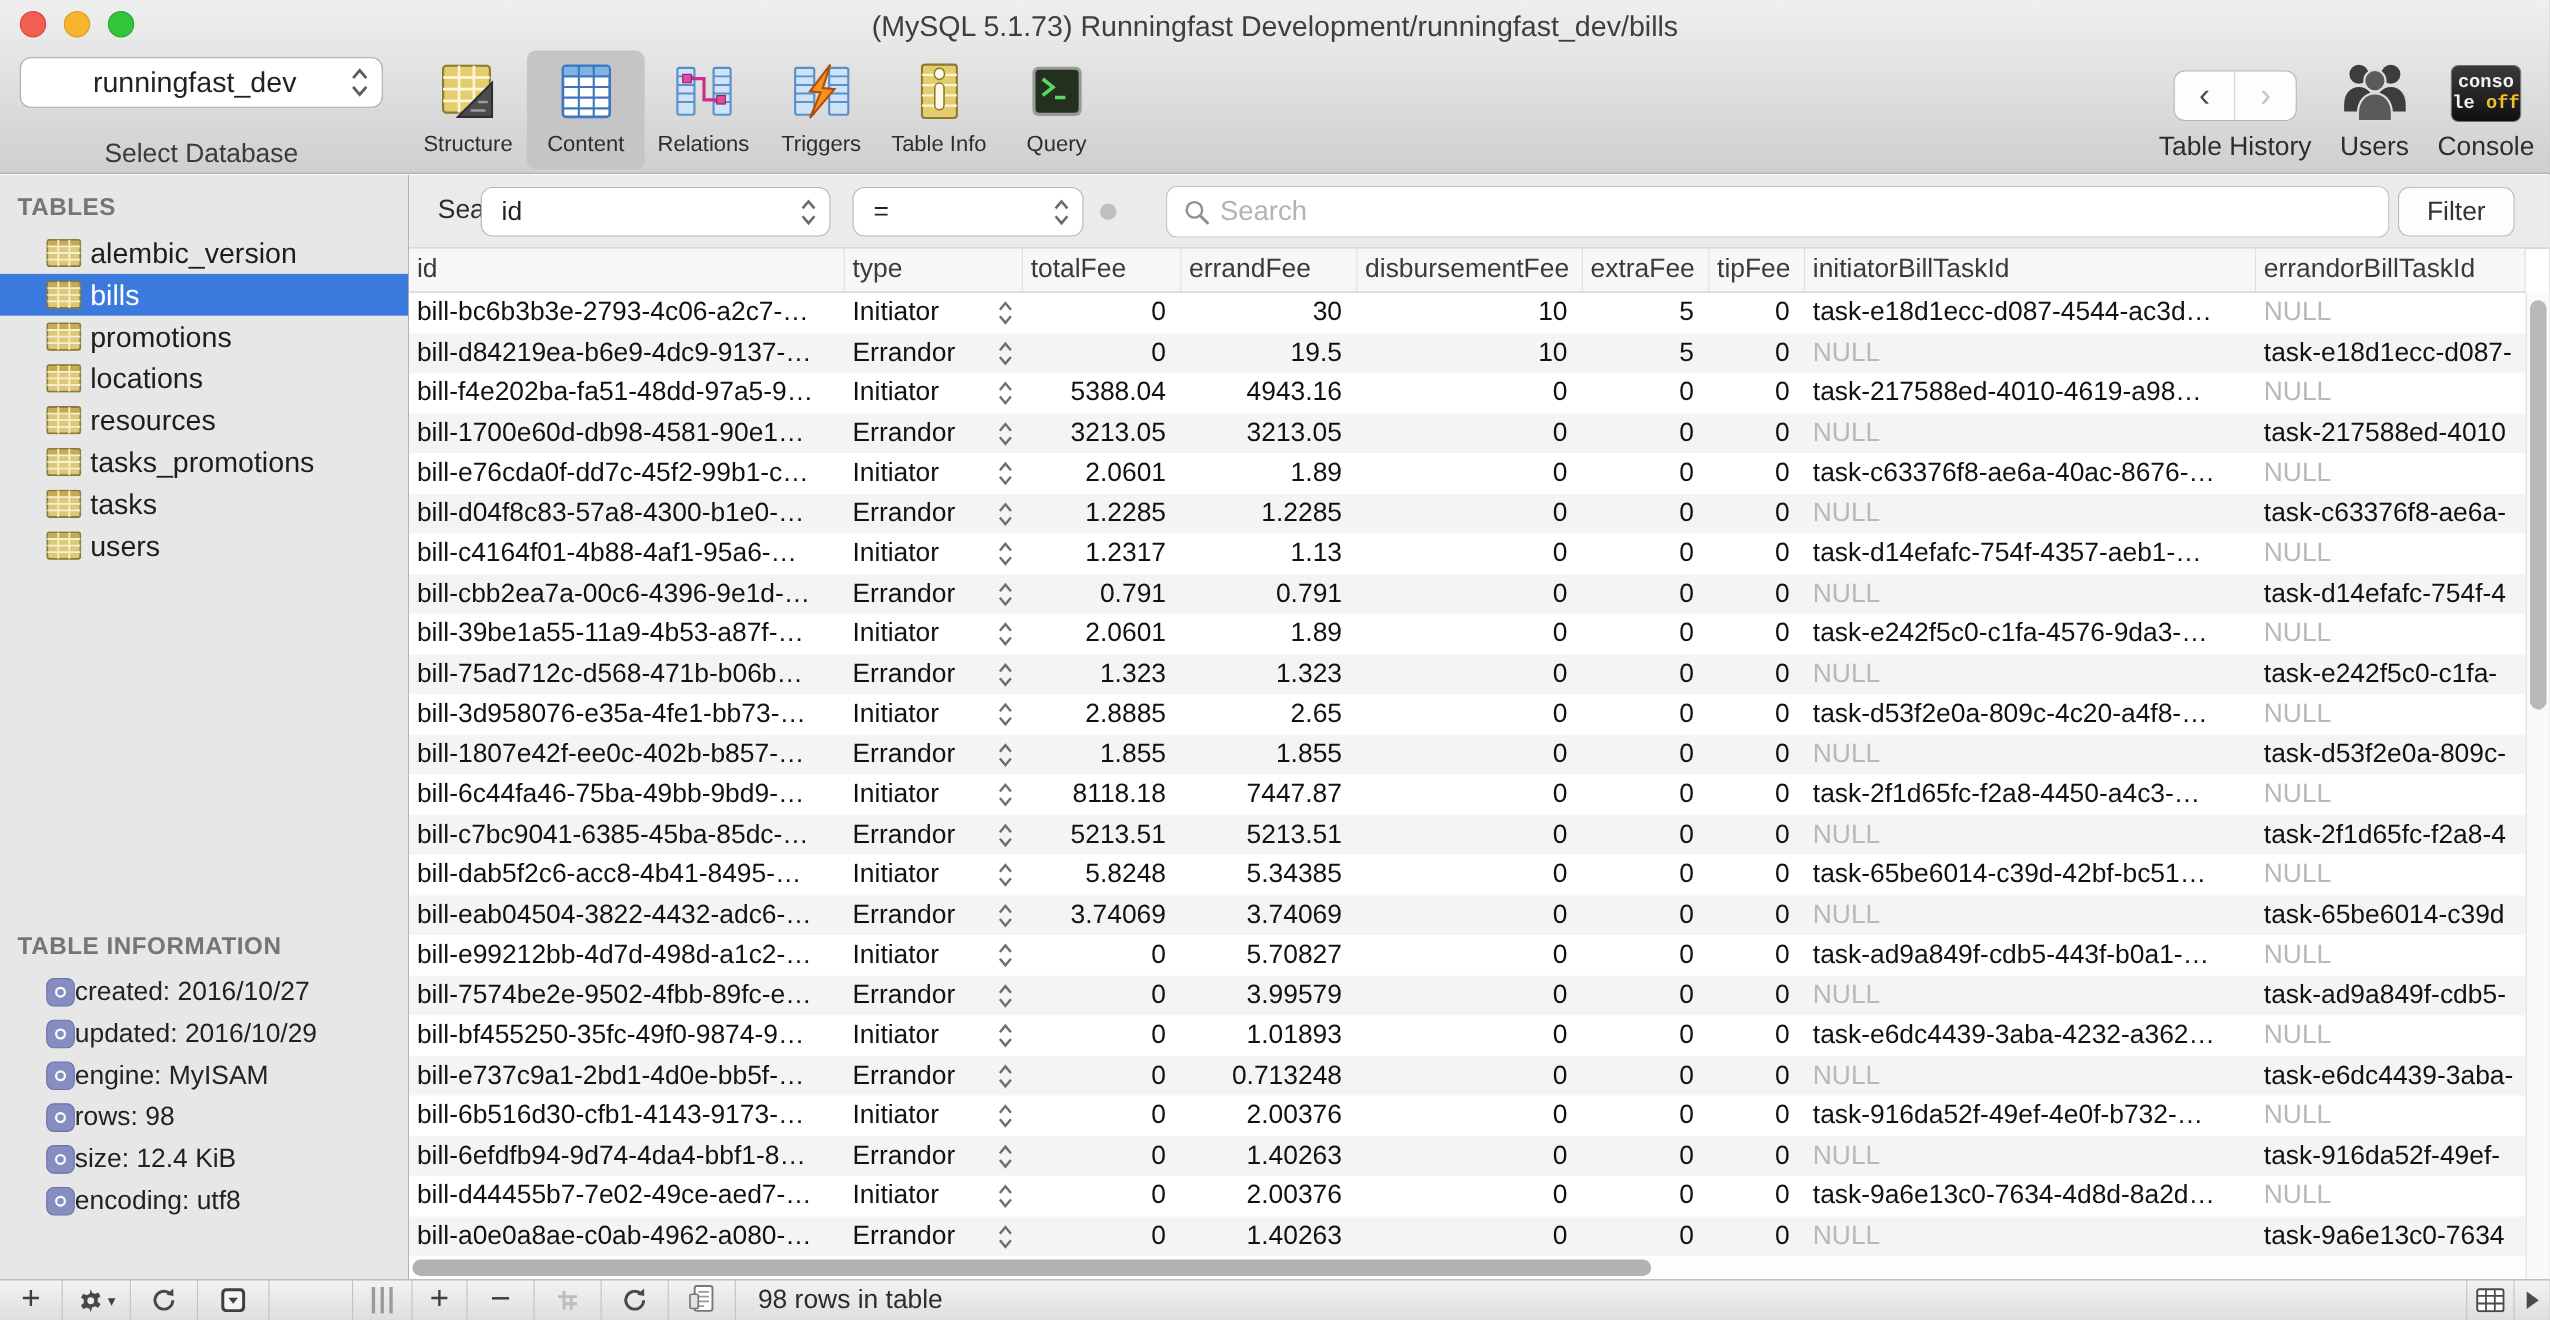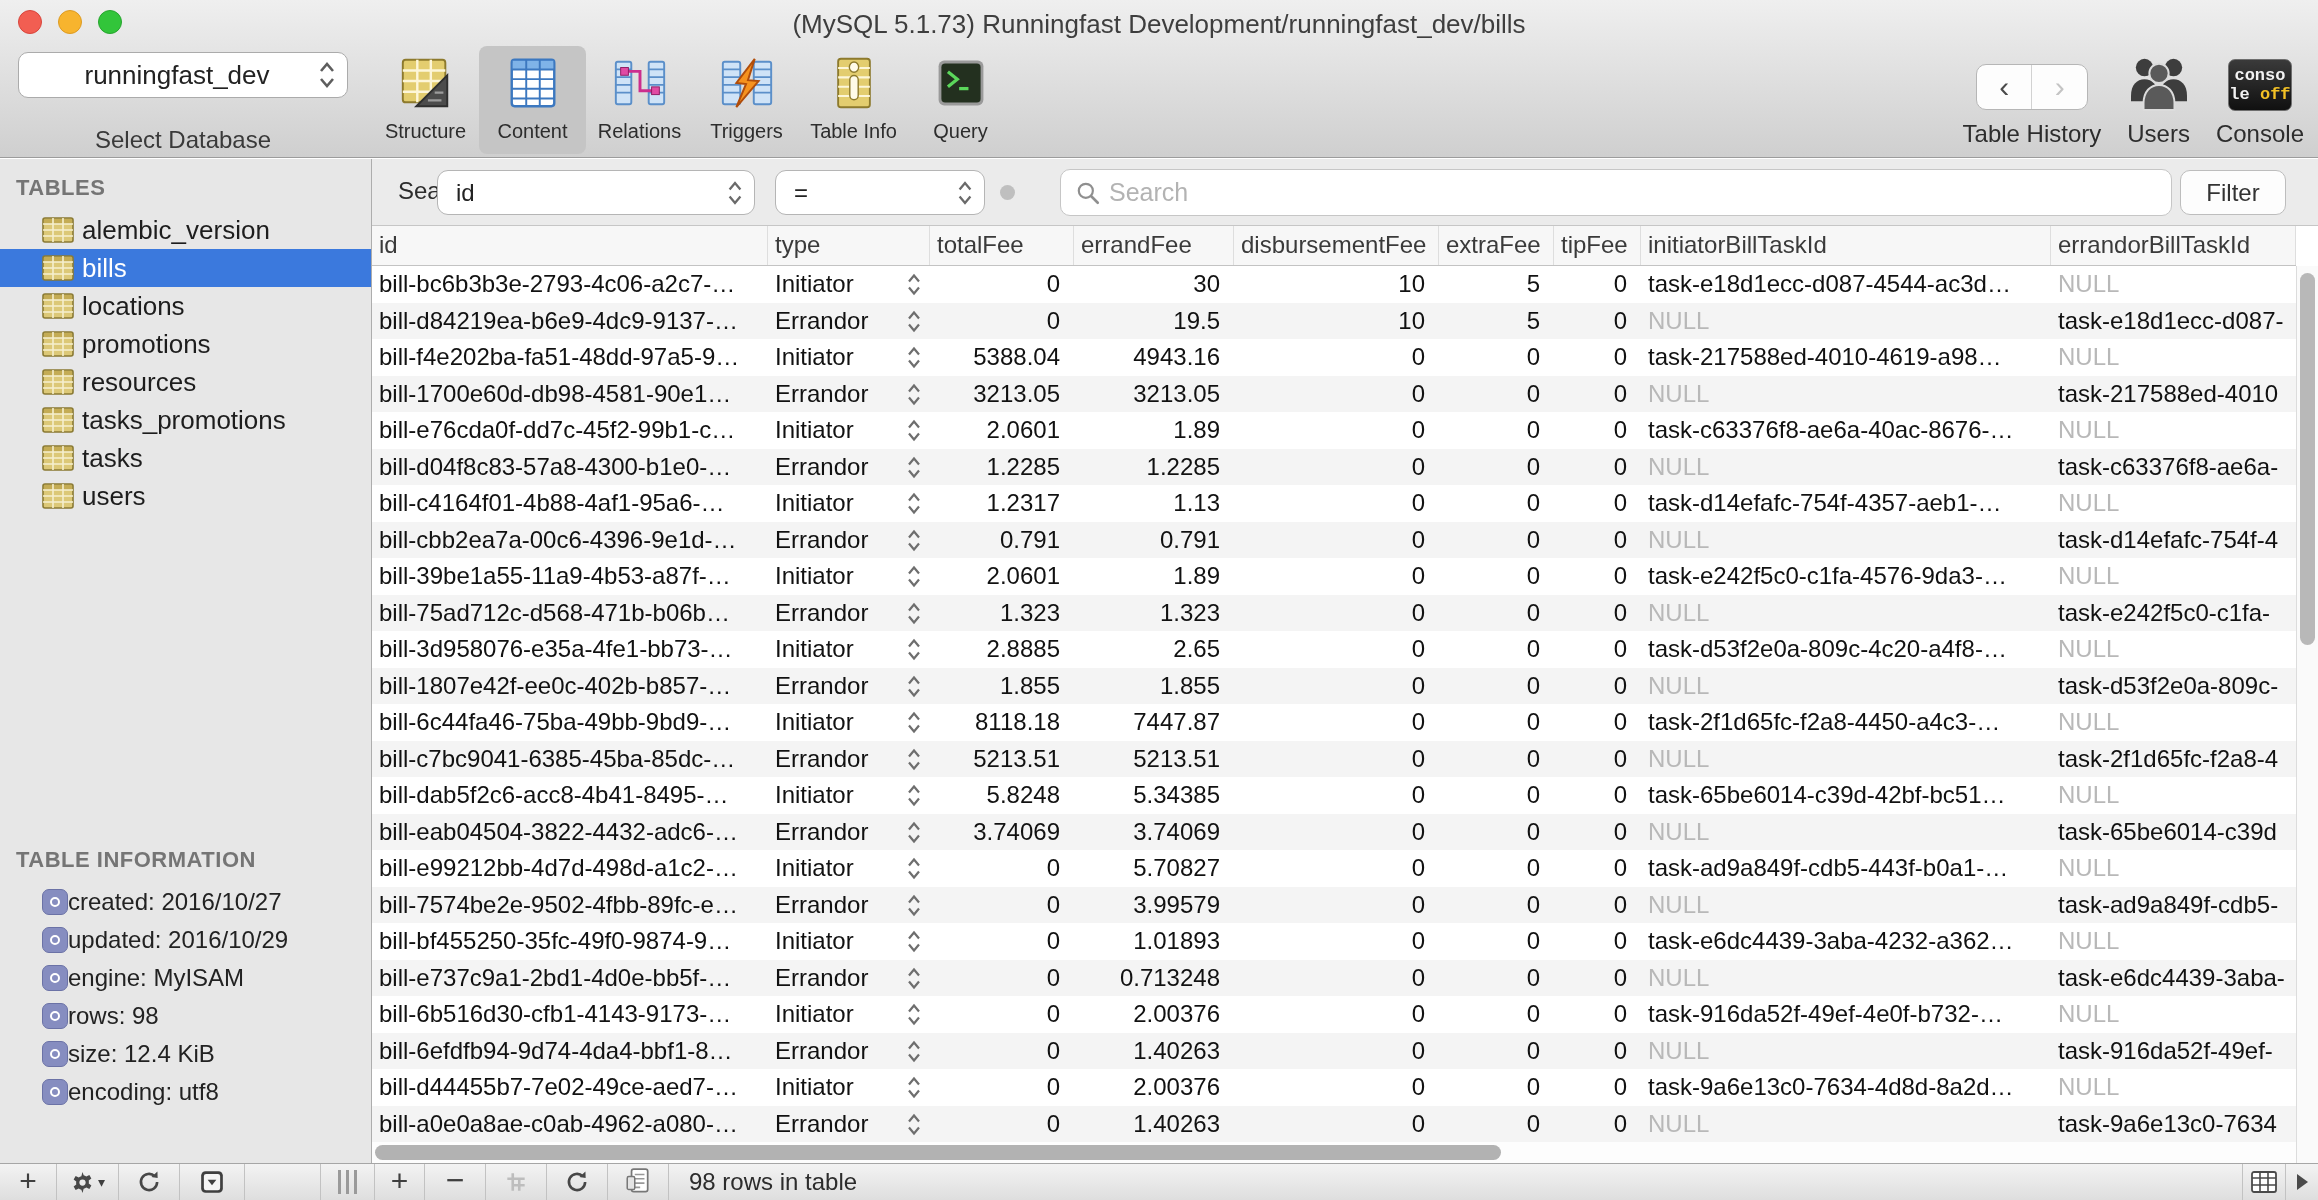--- a/index.html
+++ b/index.html
@@ -288,32 +288,32 @@
         </div>
         <div class="side-item">
           <span class="tbl-ic">
             <svg width="32" height="26" viewBox="0 0 32 26">
               <rect x="1" y="1" width="30" height="24" rx="2" fill="#dcc877" stroke="#8a7a33" stroke-width="1.6"></rect>
               <rect x="2" y="2" width="28" height="5" fill="#c4ac55"></rect>
               <path d="M1 7h30M1 13h30M1 19h30" stroke="#f6efcf" stroke-width="1.6"></path>
               <path d="M11 1v24M21 1v24" stroke="#f6efcf" stroke-width="1.6"></path>
             </svg>
           </span>
-          <span class="side-label">locations</span>
+          <span class="side-label">promotions</span>
         </div>
         <div class="side-item">
           <span class="tbl-ic">
             <svg width="32" height="26" viewBox="0 0 32 26">
               <rect x="1" y="1" width="30" height="24" rx="2" fill="#dcc877" stroke="#8a7a33" stroke-width="1.6"></rect>
               <rect x="2" y="2" width="28" height="5" fill="#c4ac55"></rect>
               <path d="M1 7h30M1 13h30M1 19h30" stroke="#f6efcf" stroke-width="1.6"></path>
               <path d="M11 1v24M21 1v24" stroke="#f6efcf" stroke-width="1.6"></path>
             </svg>
           </span>
-          <span class="side-label">promotions</span>
+          <span class="side-label">locations</span>
         </div>
         <div class="side-item">
           <span class="tbl-ic">
             <svg width="32" height="26" viewBox="0 0 32 26">
               <rect x="1" y="1" width="30" height="24" rx="2" fill="#dcc877" stroke="#8a7a33" stroke-width="1.6"></rect>
               <rect x="2" y="2" width="28" height="5" fill="#c4ac55"></rect>
               <path d="M1 7h30M1 13h30M1 19h30" stroke="#f6efcf" stroke-width="1.6"></path>
               <path d="M11 1v24M21 1v24" stroke="#f6efcf" stroke-width="1.6"></path>
             </svg>
           </span>

